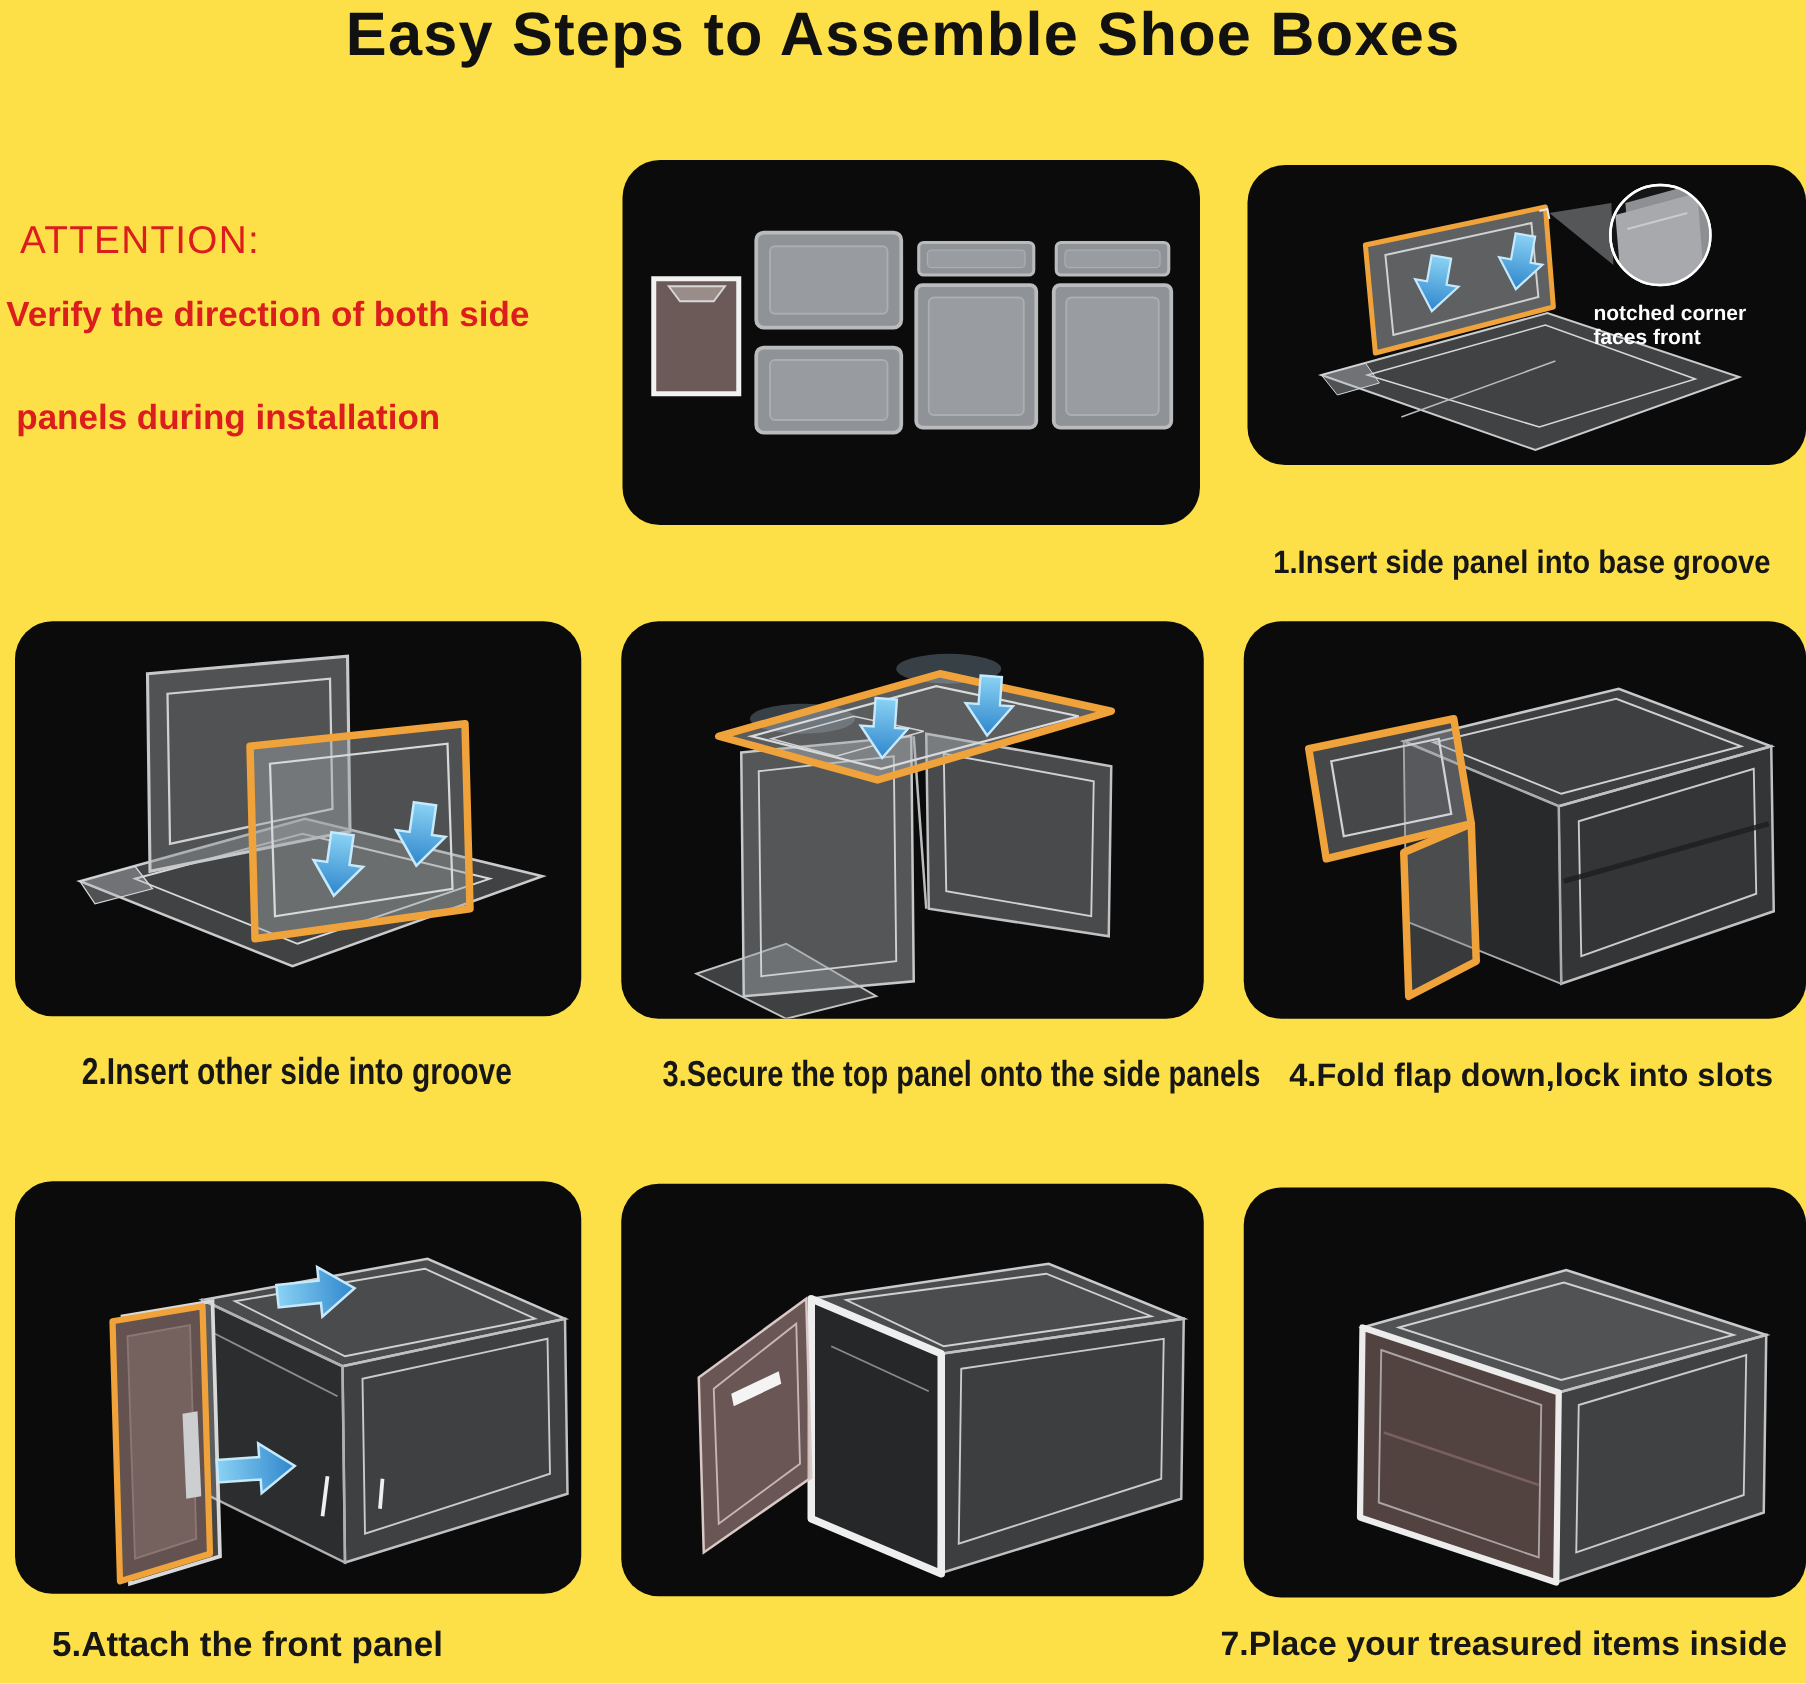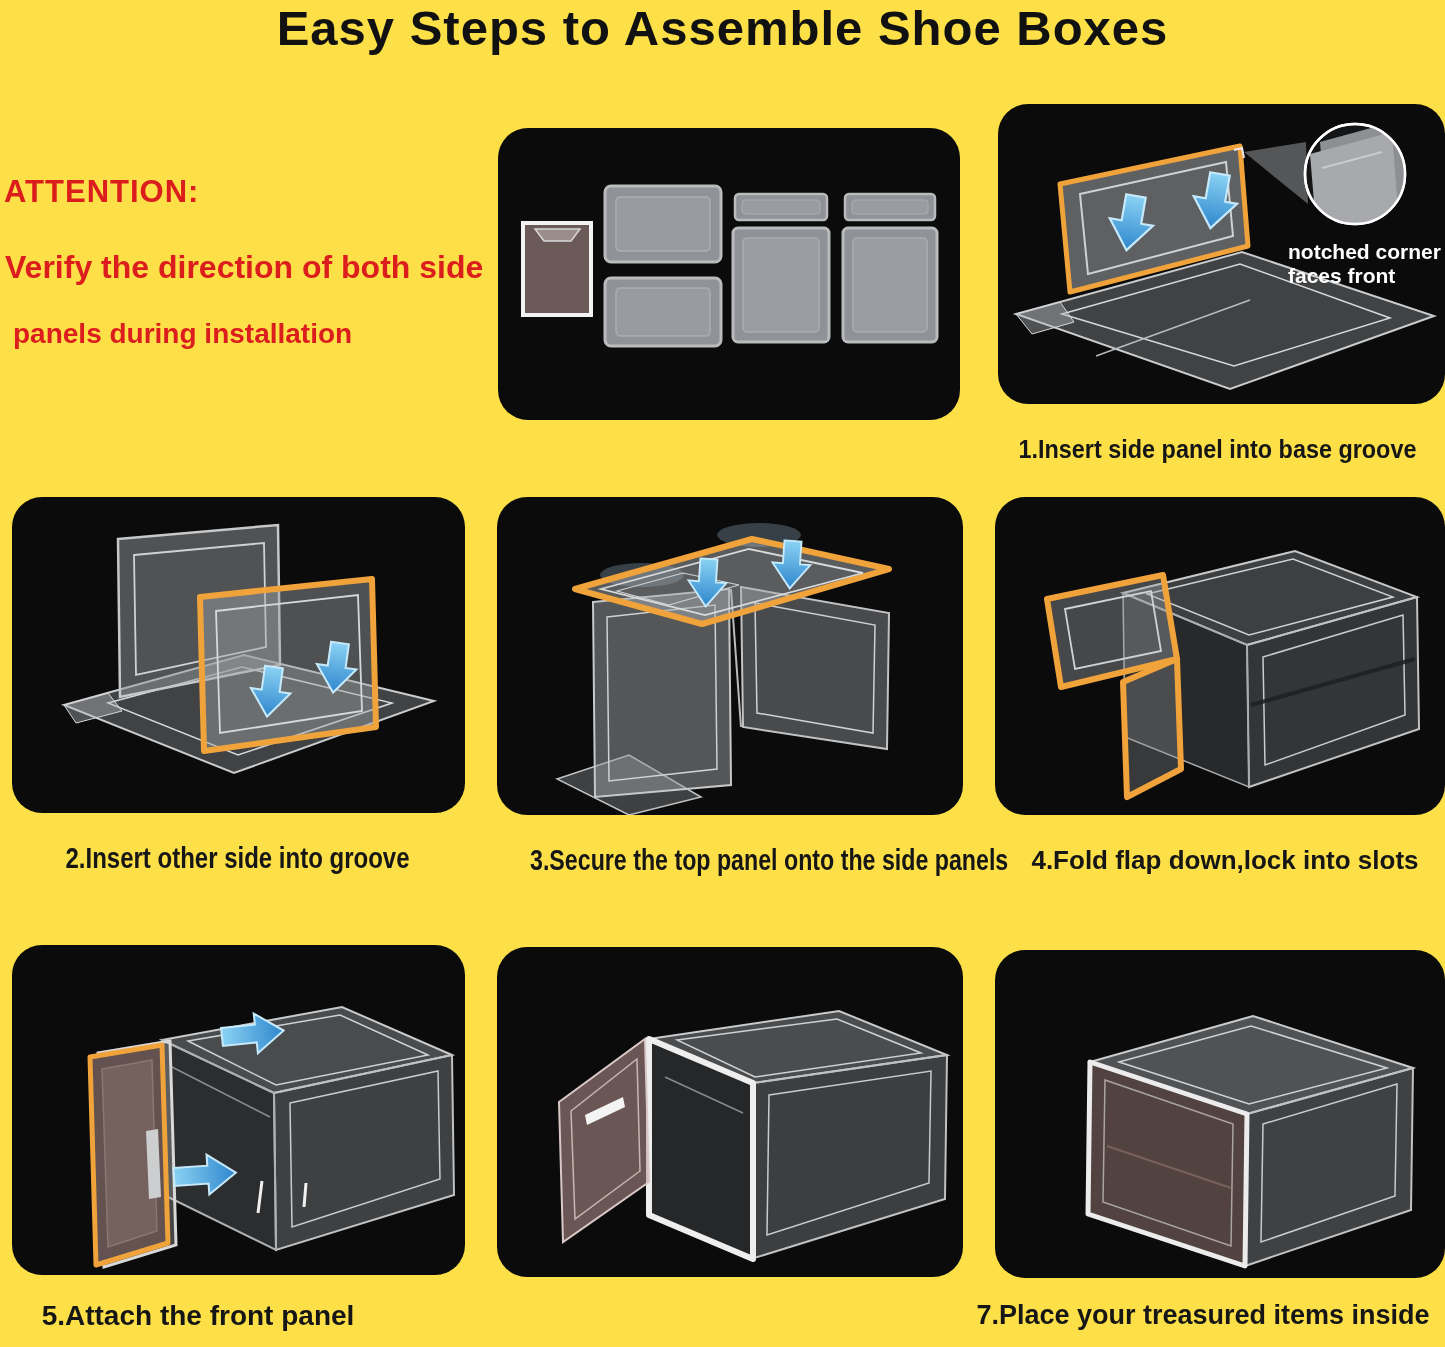--- a/index.html
+++ b/index.html
@@ -6,23 +6,23 @@
     --attention-red:#DC1D1D;
     --accent-orange:#F0A33A;
     --panel-black:#0B0B0B;
     --caption-ink:#161616;
   }
   html,body{margin:0;padding:0;background:#ffffff;}
   body{font-family:"Liberation Sans", sans-serif;}
   .stage{position:relative;width:1445px;height:1347px;background:#fde047;overflow:hidden;}
   .page-title{position:absolute;left:0;top:0;width:100%;margin:0;text-align:center;
     font-size:49px;font-weight:700;letter-spacing:1px;color:#111;}
-  .attention-heading{position:absolute;left:4px;top:174px;font-size:31px;font-weight:700;
+  .attention-heading{position:absolute;left:16px;top:174px;font-size:31px;font-weight:400;
     letter-spacing:1px;color:var(--attention-red);}
-  .attention-line1{position:absolute;left:5px;top:249px;font-size:32px;font-weight:700;
+  .attention-line1{position:absolute;left:5px;top:236px;font-size:28px;font-weight:700;
     color:var(--attention-red);text-align:center;}
   .attention-line2{position:absolute;left:13px;top:318px;font-size:28px;font-weight:700;
     color:var(--attention-red);}
   .panel{position:absolute;background:var(--panel-black);border-radius:30px;overflow:hidden;}
   .panel svg{display:block;width:100%;height:100%;}
   .caption{position:absolute;text-align:center;font-weight:600;color:var(--caption-ink);
     white-space:nowrap;}
   .condensed{transform:scaleX(0.8);transform-origin:50% 50%;}
   .condensed-sm{transform:scaleX(0.9);transform-origin:50% 50%;}
   .hl{stroke:var(--accent-orange);}
@@ -74,21 +74,21 @@
       </g>
       <g>
         <rect x="347" y="66" width="90" height="26" rx="4" fill="#8F9296" stroke="#B9BBBD" stroke-width="2.5"></rect>
         <rect x="354" y="72" width="76" height="14" rx="3" fill="#999CA0" stroke="#ACAEB0" stroke-width="1"></rect>
         <rect x="345" y="100" width="94" height="114" rx="5" fill="#8F9296" stroke="#B9BBBD" stroke-width="3"></rect>
         <rect x="355" y="110" width="74" height="94" rx="4" fill="#999CA0" stroke="#ACAEB0" stroke-width="1.5"></rect>
       </g>
     </svg>
   </div>
 
-  <div class="panel" style="left:998px;top:104px;width:447px;height:300px">
+  <div class="panel" style="left:998px;top:132px;width:447px;height:240px">
     <svg viewBox="0 0 447 300">
       <g>
         <polygon points="18,210 244,148 436,212 232,285" fill="rgba(165,168,172,0.35)" stroke="#C9CBCD" stroke-width="2"></polygon>
         <polygon points="64,210 242,160 392,214 236,262" fill="none" stroke="#D6D8DA" stroke-width="1.5"></polygon>
         <polygon points="18,210 62,198 76,218 34,230" fill="rgba(185,188,192,0.4)" stroke="#D6D8DA" stroke-width="1"></polygon>
         <line x1="98" y1="252" x2="252" y2="196" stroke="#B9BBBD" stroke-width="1.5"></line>
       </g>
       <polygon points="246,48 308,38 310,100" fill="#9FA1A5" opacity="0.5"></polygon>
       <g>
         <polygon points="62,80 242,42 250,142 72,188" fill="rgba(150,153,157,0.6)" class="hl" stroke-width="5" stroke-linejoin="round"></polygon>

